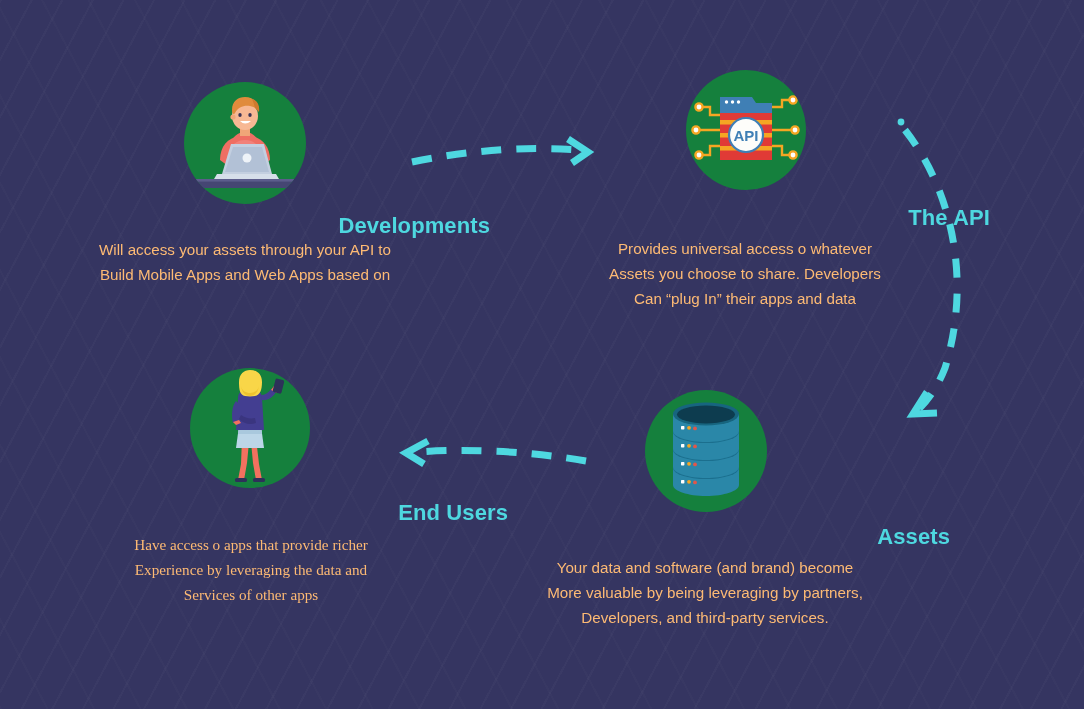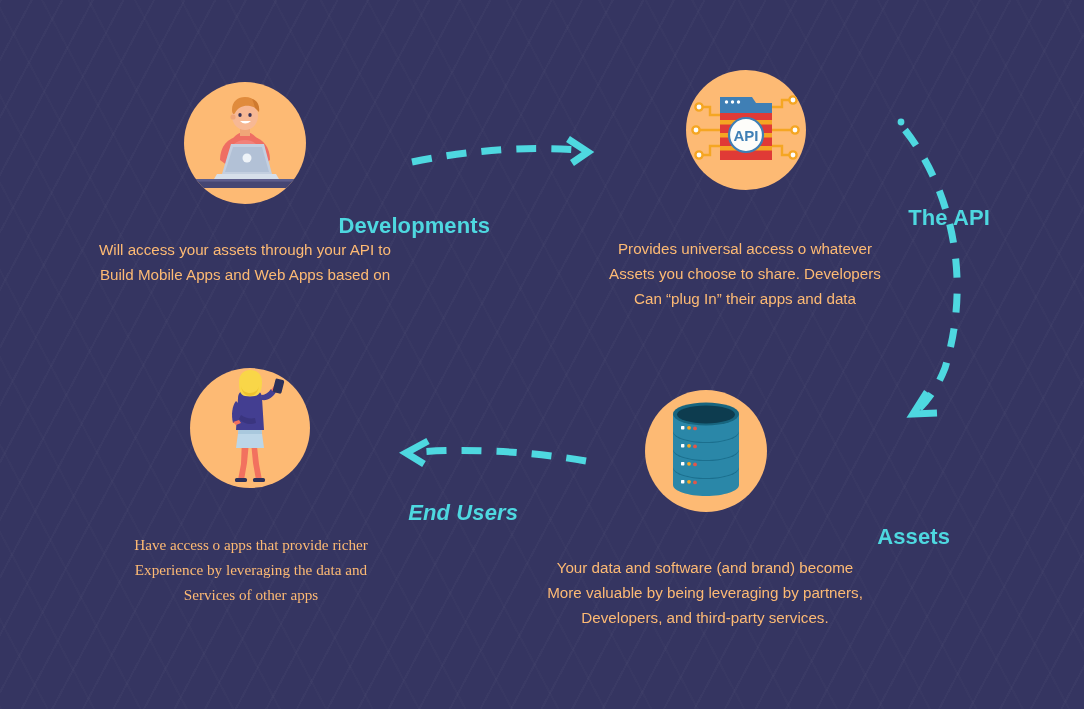--- a/index.html
+++ b/index.html
@@ -29,21 +29,21 @@
     pointer-events:none;
   }
 
   #arrow-layer { position:absolute; inset:0; pointer-events:none; }
 
   .node { position:absolute; }
 
   .disc {
     position:absolute;
     border-radius:50%;
-    background:#fdba74;
+    background:#15803d;
     overflow:hidden;
   }
 
   .heading {
     position:absolute;
     width:100%;
     text-align:right;
     color:#4ed8e0;
     font-size:22px;
     font-weight:bold;
@@ -211,21 +211,21 @@
 
       <rect x="56" y="17" width="8" height="6" fill="#f0a578"></rect>
 
       <path d="M49,14 C49,6 54,2 60,2 C67,2 72,6 72,14 C72,22 70,27 65,28
                C62,28.6 58,28.6 55,28 C50,27 49,22 49,14 Z" fill="#f9d648"></path>
       <path d="M51,18 C52,25 56,28 60,28 C64,28 68,25 69,18
                C68,23 64,25 60,25 C56,25 52,23 51,18 Z" fill="#eec32f"></path>
     </svg>
   </div>
 
-  <div class="heading" style="left:16px; top:500px; width:502px;font-style:italic;">End Users</div>
+  <div class="heading" style="left:6px; top:500px; width:502px;">End Users</div>
 
   <div class="body-text" style="left:0; top:532px; width:502px;font-family:Liberation Serif, serif;">
     <div>Have access o apps that provide richer</div>
     <div>Experience by leveraging the data and</div>
     <div>Services of other apps</div>
   </div>
 </div>
 
 <div class="node">
 

